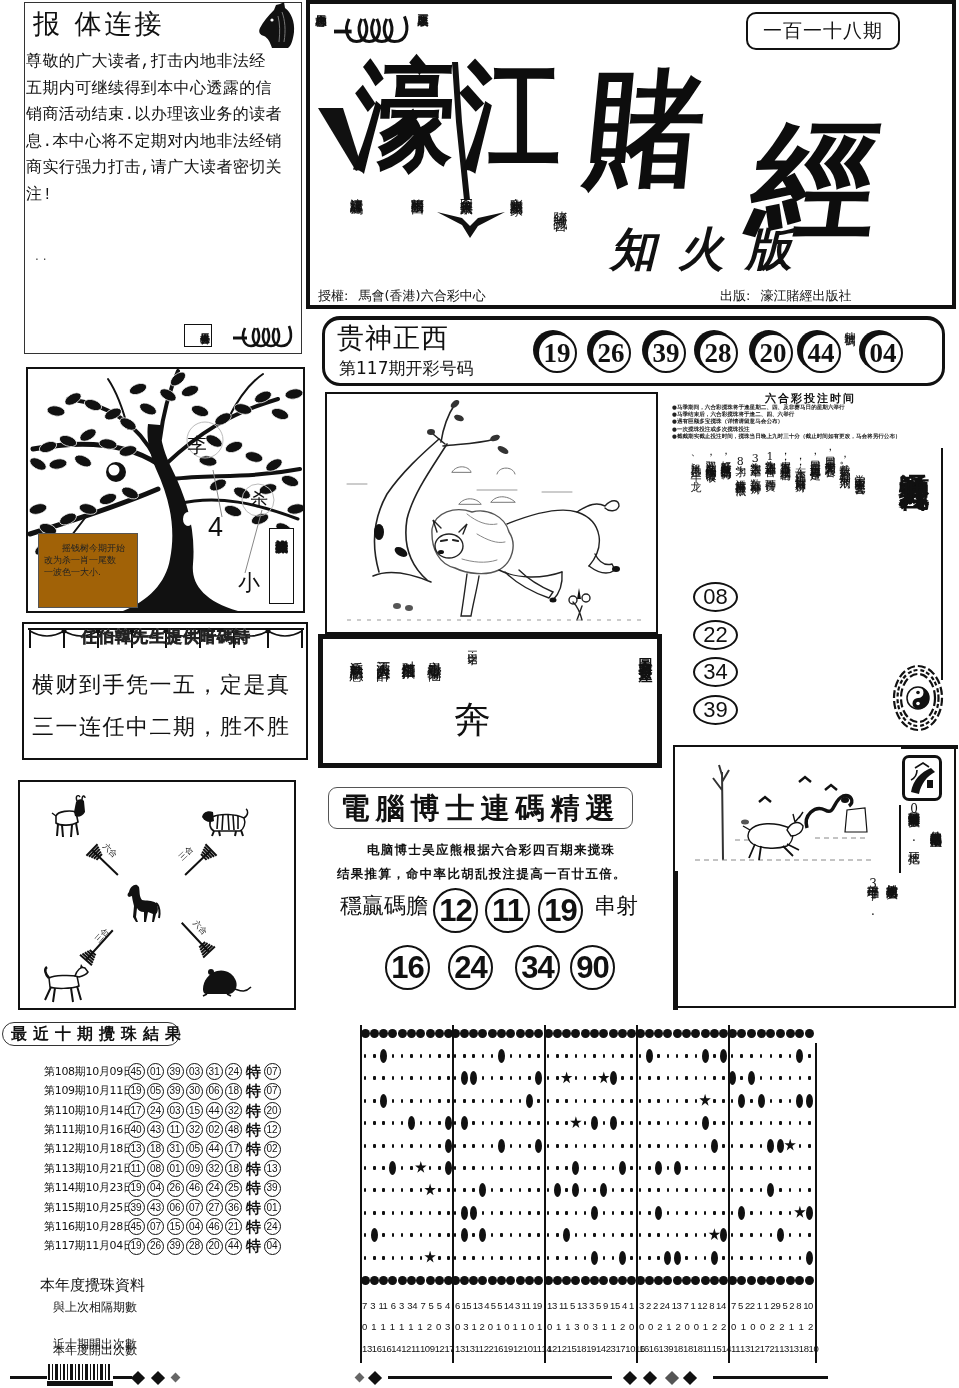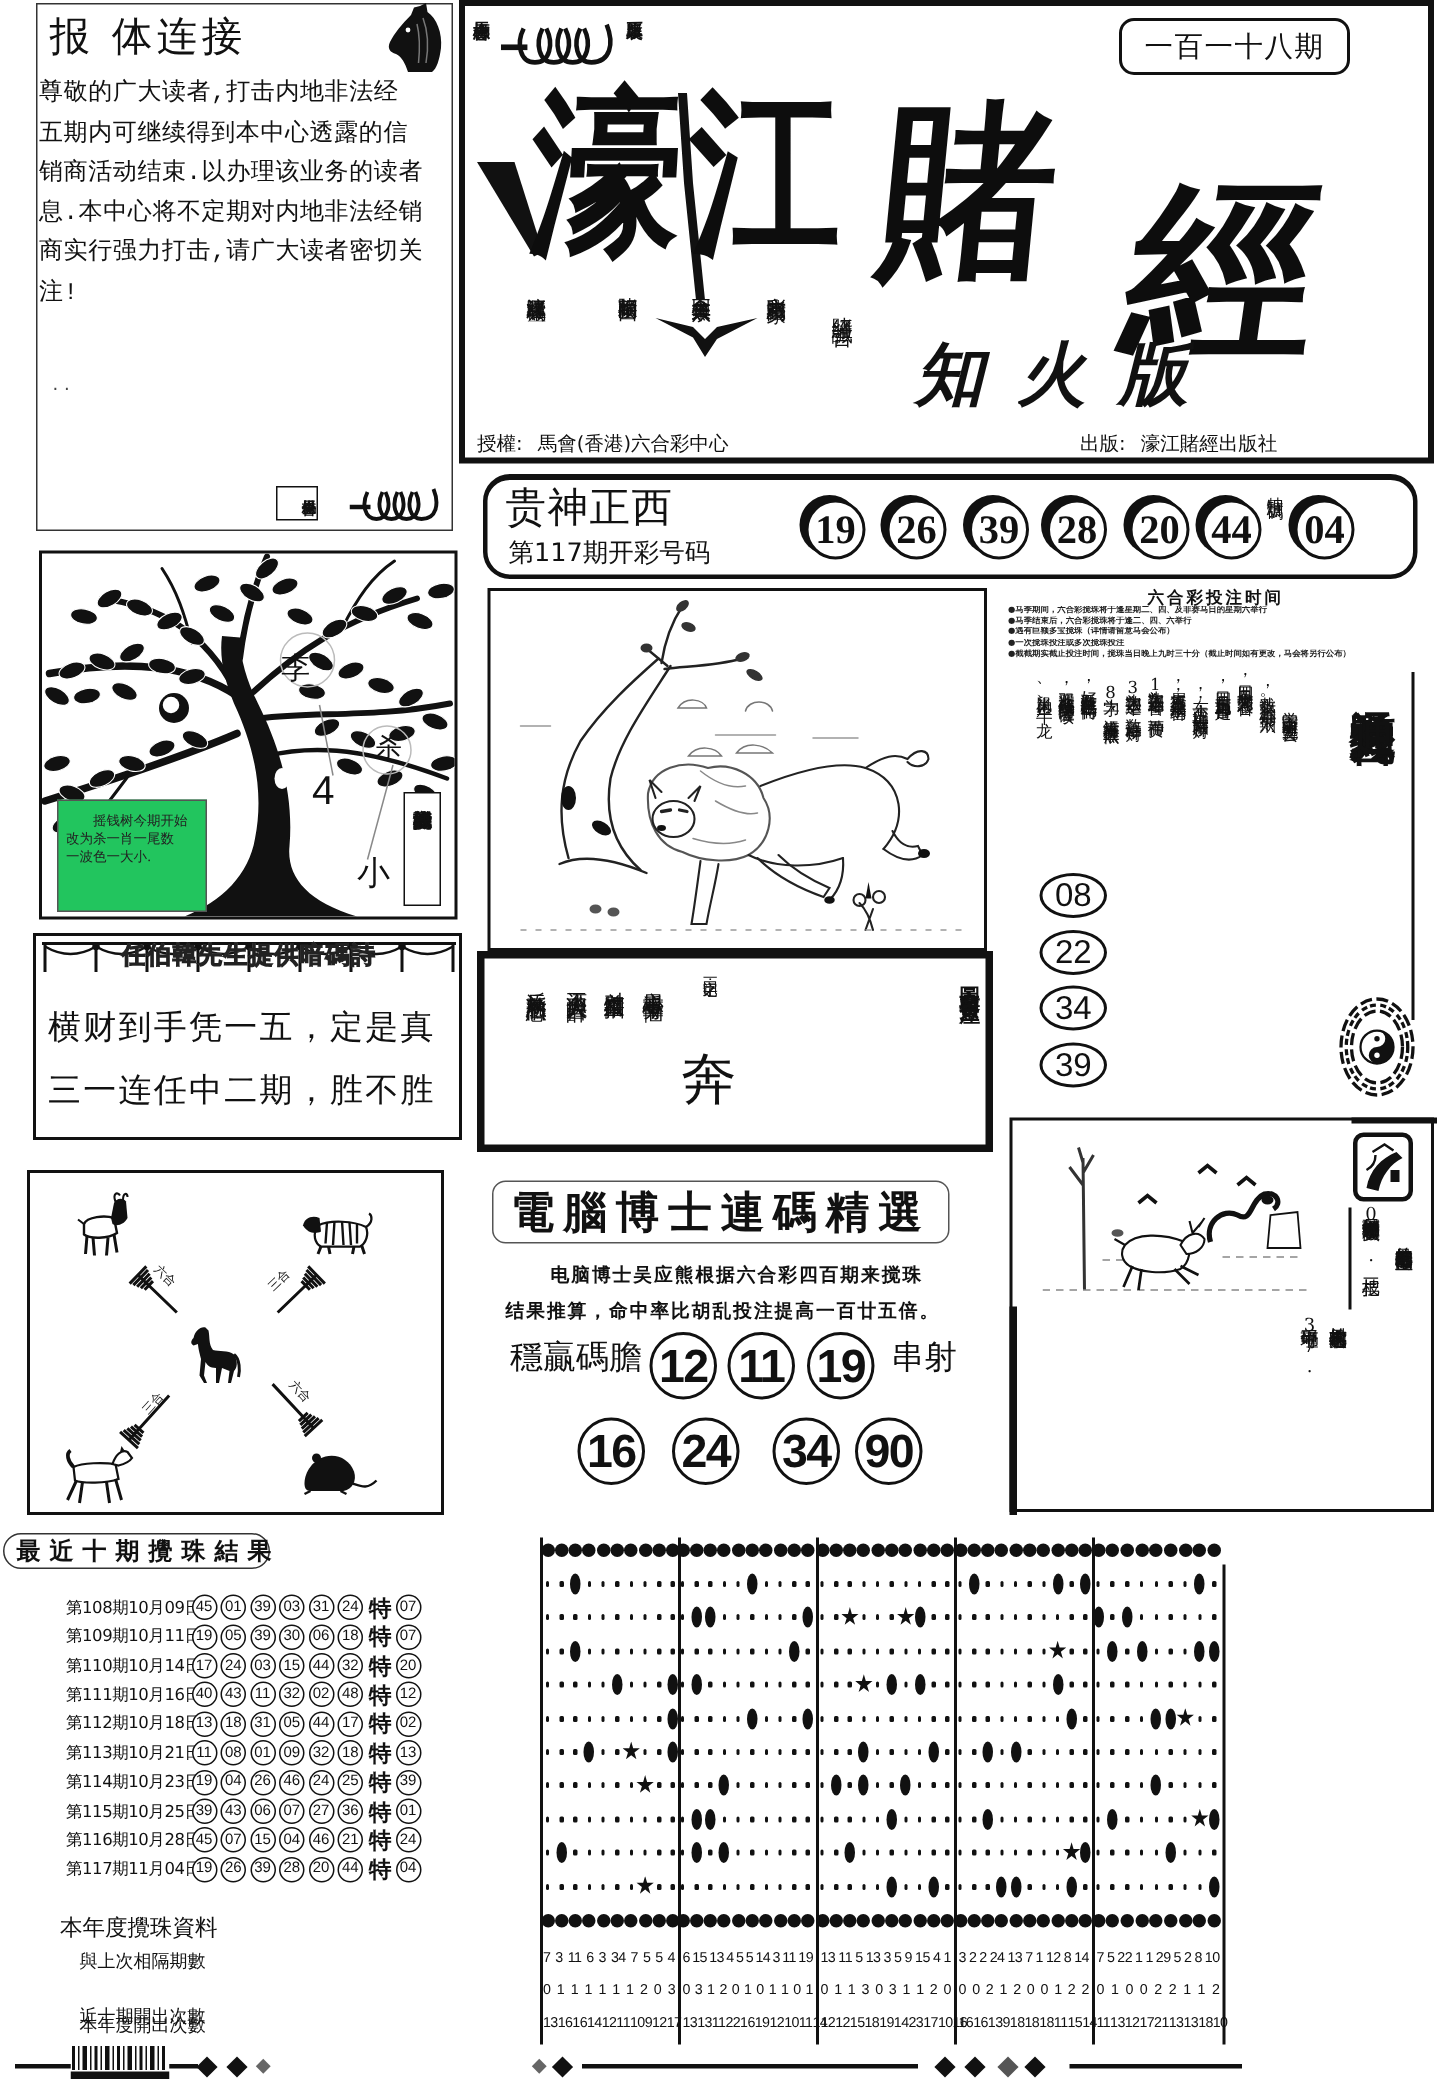--- a/index.html
+++ b/index.html
@@ -25,21 +25,21 @@
 .credit{font-size:13px;top:283px;white-space:nowrap}
 
 
 .ball{position:absolute;border-radius:50%;border:2px solid #111;background:#fff;display:flex;align-items:center;justify-content:center;font-weight:bold;line-height:1}
 .ball-draw{width:40px;height:40px;font-family:"Liberation Serif",serif;font-size:27px;box-shadow:-4px -3px 0 0 #111}
 .ball-doc{width:45px;height:45px;border-width:2.5px;font-family:"Liberation Sans",sans-serif;font-size:31px;letter-spacing:-1px}
 .ball-hist{width:17px;height:17px;border-width:1px;font-size:10px;font-weight:normal;font-family:"Liberation Sans",sans-serif}
 .oval{position:absolute;width:45px;height:30px;border:2px solid #111;border-radius:50%;display:flex;align-items:center;justify-content:center;font-size:22px;font-family:"Liberation Sans",sans-serif;line-height:1}
 
 
-.tree-note{left:10px;top:164px;width:100px;height:75px;border:1px solid #555;background:#22c55e;padding:8px 4px 0 5px;font-size:9px;line-height:12px;font-family:"DejaVu Serif",serif;color:#222}
+.tree-note{left:10px;top:164px;width:100px;height:75px;border:1px solid #555;background:#a16207;padding:8px 4px 0 5px;font-size:9px;line-height:12px;font-family:"DejaVu Serif",serif;color:#222}
 .tree-side{left:241px;top:159px;width:25px;height:76px;border:1.5px solid #111;background:#fff;font-size:12.5px;font-weight:bold;display:flex;justify-content:center;padding-top:1px}
 .tree-tag{line-height:1;color:#111}
 
 
 .poem-line{left:8px;font-size:22px;letter-spacing:1.5px;white-space:nowrap;font-family:"DejaVu Serif",serif}
 .poem-header-text{left:0;top:2px;width:276px;text-align:center;font-size:16px;font-weight:bold;color:#fff;-webkit-text-stroke:.7px #222;letter-spacing:1px;line-height:22px}
 
 
 .rid-col{top:11px;font-size:14px;letter-spacing:1px;font-family:"DejaVu Serif",serif}
 

